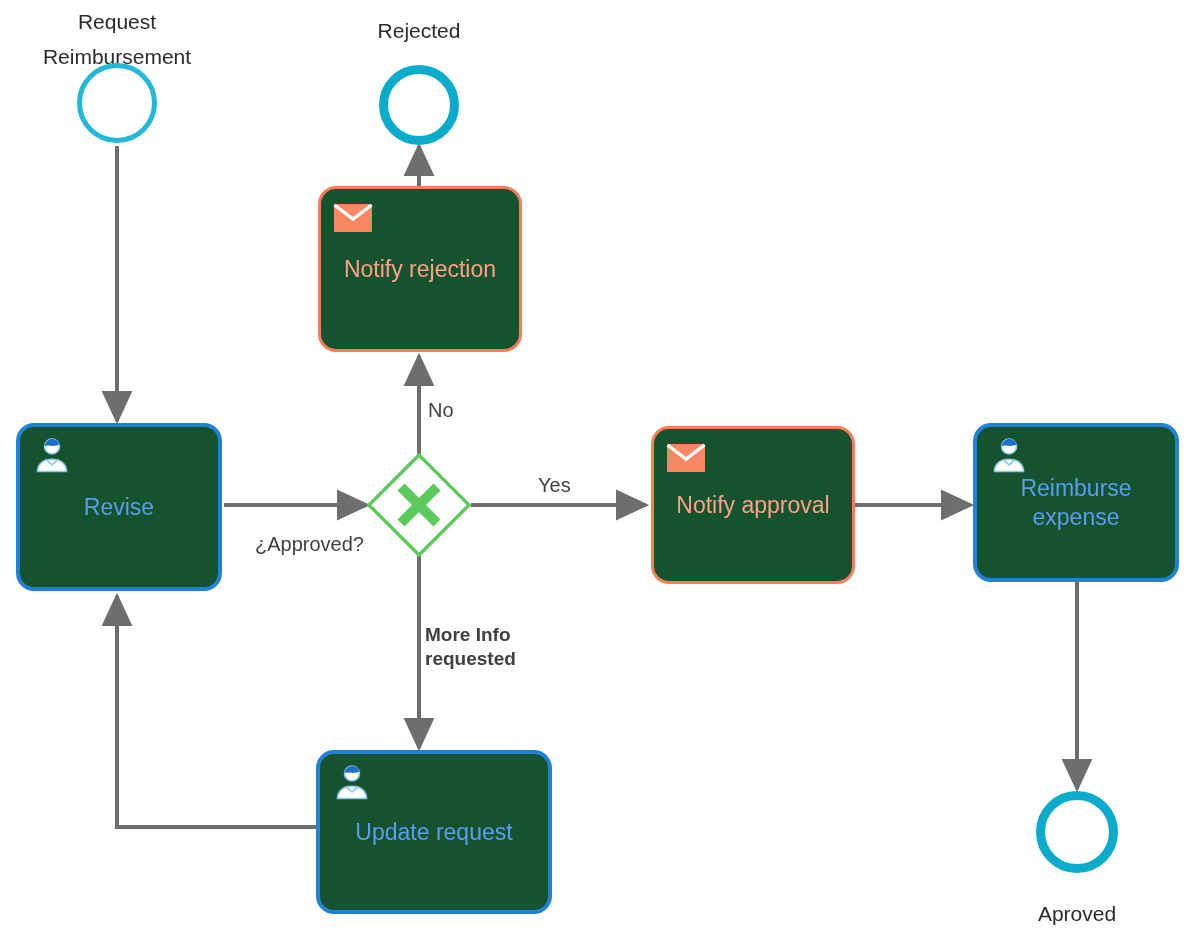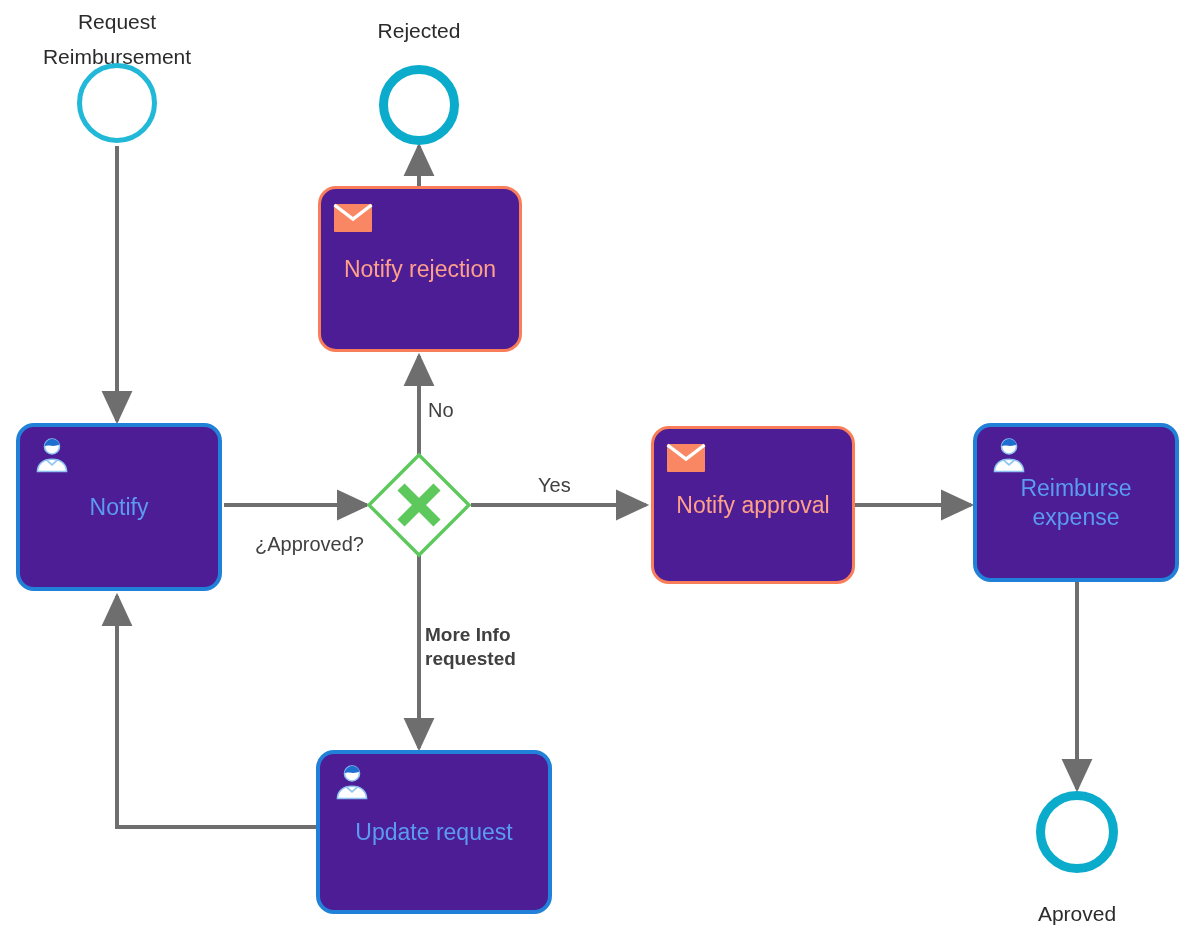--- a/index.html
+++ b/index.html
@@ -45,21 +45,21 @@
     position: absolute;
     text-align: center;
     color: #2b2b2b;
     font-size: 21px;
     line-height: 35px;
     white-space: pre-line;
   }
   
   .task {
     border-radius: 18px;
-    background: #4c1d95;
+    background: #14532d;
     display: flex;
     align-items: center;
     justify-content: center;
     text-align: center;
   }
   .task-user {
     border: 4px solid #2181d8;
   }
   .task-send {
     border: 3px solid #fa7d5a;
@@ -146,21 +146,21 @@
     <span class="task-label">Notify rejection</span>
   </div>
 
   <div class="node task task-user" style="left:16px; top:423px; width:206px; height:168px;">
     <svg class="task-icon" viewBox="0 0 40 38" xmlns="http://www.w3.org/2000/svg">
       <path d="M12.5,9.5 a7.5,7.5 0 0 1 15,0 a7.5,7.5 0 0 1 -15,0 z" fill="#ffffff" stroke="#8fc4f2" stroke-width="1.6"></path>
       <path d="M12.6,9.2 a7.6,7.6 0 0 1 14.9,-1.6 c-2.4,1.3 -6.3,1.9 -10.2,1.0 c-1.9,-0.4 -3.6,-0.1 -4.7,0.6 z" fill="#1f6fd0"></path>
       <path d="M5.5,34.5 c0,-7.6 5.6,-12.2 14.5,-12.2 c8.9,0 14.5,4.6 14.5,12.2 z" fill="#ffffff" stroke="#8fc4f2" stroke-width="1.6"></path>
       <path d="M14.4,22.9 l5.6,5.0 l5.6,-5.0" fill="none" stroke="#8fc4f2" stroke-width="1.6"></path>
     </svg>
-    <span class="task-label">Notify</span>
+    <span class="task-label">Revise</span>
   </div>
 
   <svg class="gateway" style="left:365px; top:451px; width:108px; height:108px;" viewBox="0 0 108 108" xmlns="http://www.w3.org/2000/svg">
     <path d="M54,4 L104,54 L54,104 L4,54 z" fill="#ffffff" stroke="#5dc95d" stroke-width="3.4"></path>
     <path d="M36,36 L72,72 M72,36 L36,72" stroke="#5dc95d" stroke-width="10" stroke-linecap="butt" fill="none"></path>
   </svg>
   <div class="edge-label" style="left:255px; top:532px; width:160px;">¿Approved?</div>
 
   <div class="edge-label" style="left:428px; top:398px;">No</div>
   <div class="edge-label" style="left:538px; top:473px;">Yes</div>

